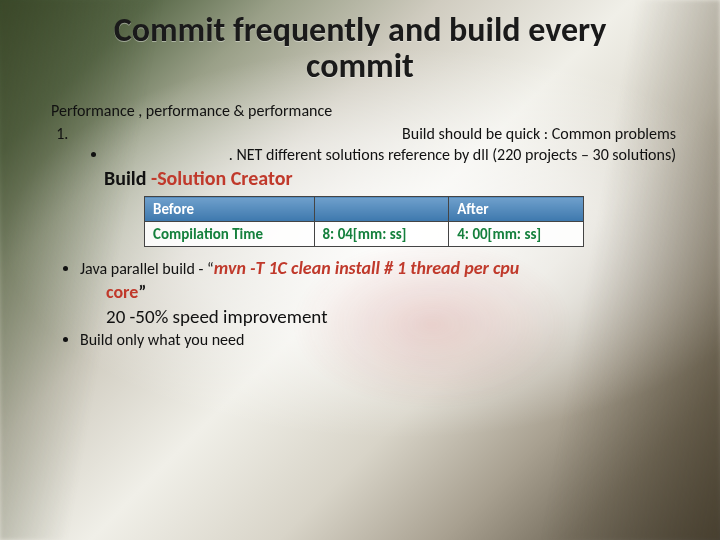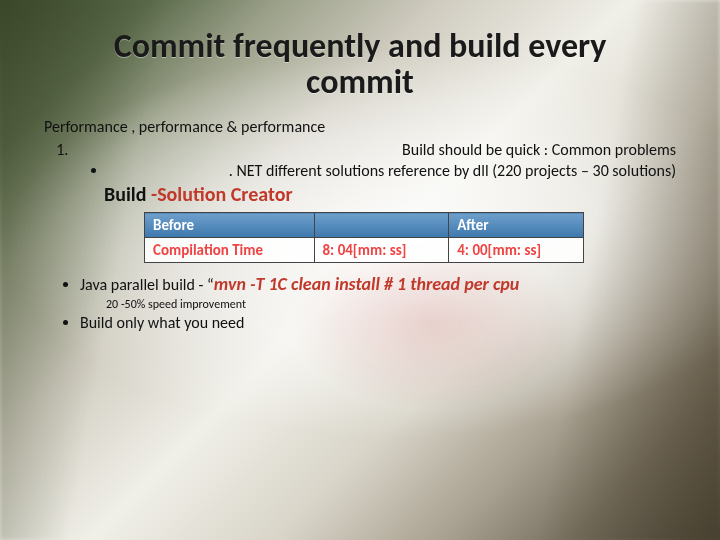--- a/index.html
+++ b/index.html
@@ -23,27 +23,27 @@
       filter: blur(2px);
       z-index: 0;
     }
     .slide { position: relative; z-index: 1; padding: 12px 44px 0 44px; }
 
     h1.title {
       text-align: center;
       font-size: 34px;
       font-weight: 700;
       line-height: 1.05;
-      margin: 16px auto 18px auto;
+      margin: 0 auto 18px auto;
       color: #1a1a1a;
       text-shadow: 0 1px 0 rgba(255,255,255,0.4);
       max-width: 580px;
     }
 
-    .subtitle { font-size: 16px; margin-bottom: 4px; }
+    .subtitle { font-size: 16px; margin-bottom: 4px; margin-left: 7px; }
 
     ol.main-list { list-style: decimal; padding-left: 28px; font-size: 16px; }
     ol.main-list > li { margin-bottom: 2px; text-align: right; }
 
     ul.inner { list-style: disc; padding-left: 36px; font-size: 16px; }
     ul.inner > li { margin: 2px 0; }
 
     .solution-line { margin-left: 60px; font-size: 20px; font-weight: 700; margin-top: 2px; margin-bottom: 6px; }
     .solution-line .red { color: #c0392b; }
 
@@ -58,30 +58,30 @@
       border: 1px solid #444;
       padding: 3px 8px;
       text-align: left;
       font-weight: 600;
     }
     table.cmp th {
       background: linear-gradient(#6fa0cc, #3d78ad);
       color: #fff;
       font-weight: 700;
     }
-    table.cmp td { background: rgba(255,255,255,0.75); color:#ef4444; }
+    table.cmp td { background: rgba(255,255,255,0.75); color:#15803d; }
 
     .post { margin-top: 10px; }
 
     .parallel-line { font-size: 16px; }
     .parallel-line .cmd { color: #c0392b; font-size: 18px; font-weight: 600; font-style: italic; }
     .core-line { margin-left: 62px; font-size: 18px; font-weight: 600; }
     .core-line .red { color: #c0392b; }
 
-    .improve { margin-left: 62px; font-size: 12px; margin-top: 2px; }
+    .improve { margin-left: 62px; font-size: 19px; margin-top: 2px; }
   </style>
 </head>
 <body>
 
 <div class="bg-blur"></div>
 
 <div class="slide">
 
   <h1 class="title">Commit frequently and build every commit</h1>
 
@@ -114,19 +114,22 @@
     </tr>
   </tbody>
     </table>
 
   <div class="post">
     <ul class="inner">
       <li class="parallel-line">
         <span>Java parallel build  - “</span><span class="cmd">mvn -T 1C clean install # 1 thread per cpu</span>
       </li>
     </ul>
+    <div class="core-line">
+      <span class="red">core</span><span>”</span>
+    </div>
     <div class="improve">20 -50% speed improvement</div>
     <ul class="inner">
       <li>Build only what you need</li>
     </ul>
   </div>
 
 </div>
 
 </body></html>

